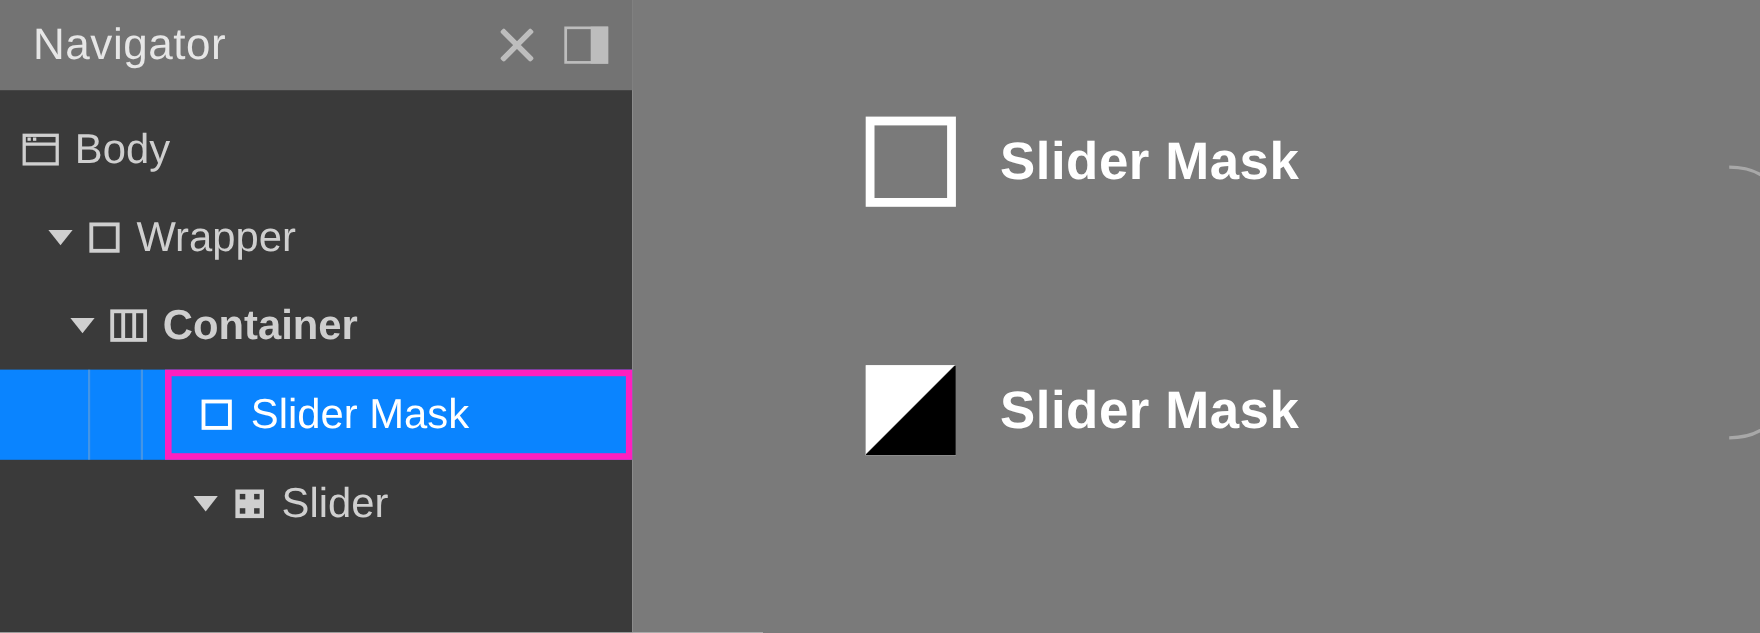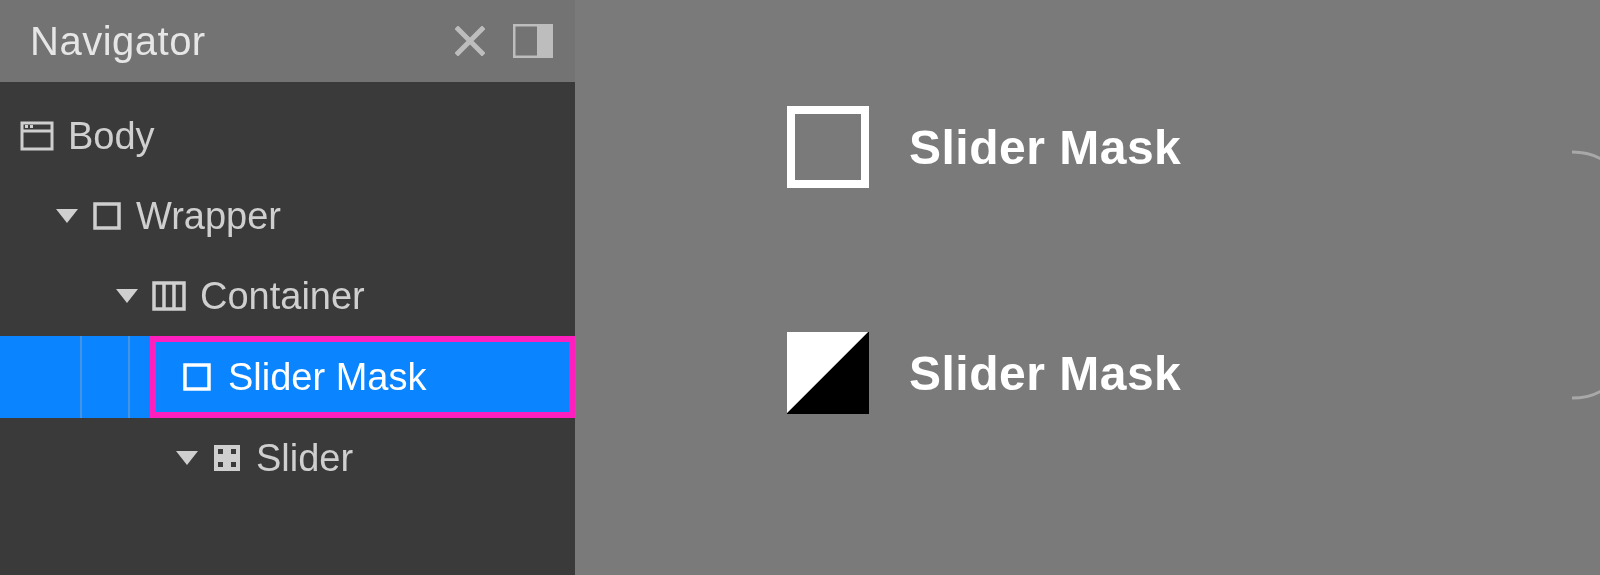--- a/index.html
+++ b/index.html
@@ -36,22 +36,22 @@
 
   .tree { padding-top: 14px; }
   .tree-row {
     display: flex;
     align-items: center;
     height: 80px;
     gap: 14px;
     padding-left: 14px;
   }
   .tree-row.body { padding-left: 20px; }
-  .tree-row.wrapper { padding-left: 56px; }
-  .tree-row.container { padding-left: 116px; }
+  .tree-row.wrapper { padding-left: 44px; }
+  .tree-row.container { padding-left: 64px; font-weight: bold; }
   .tree-row.slider { padding-left: 176px; }
 
   
   .guide-col {
     width: 2px;
     align-self: stretch;
     background: rgba(180,180,180,0.35);
     margin-left: 6px;
     margin-right: 20px;
   }

